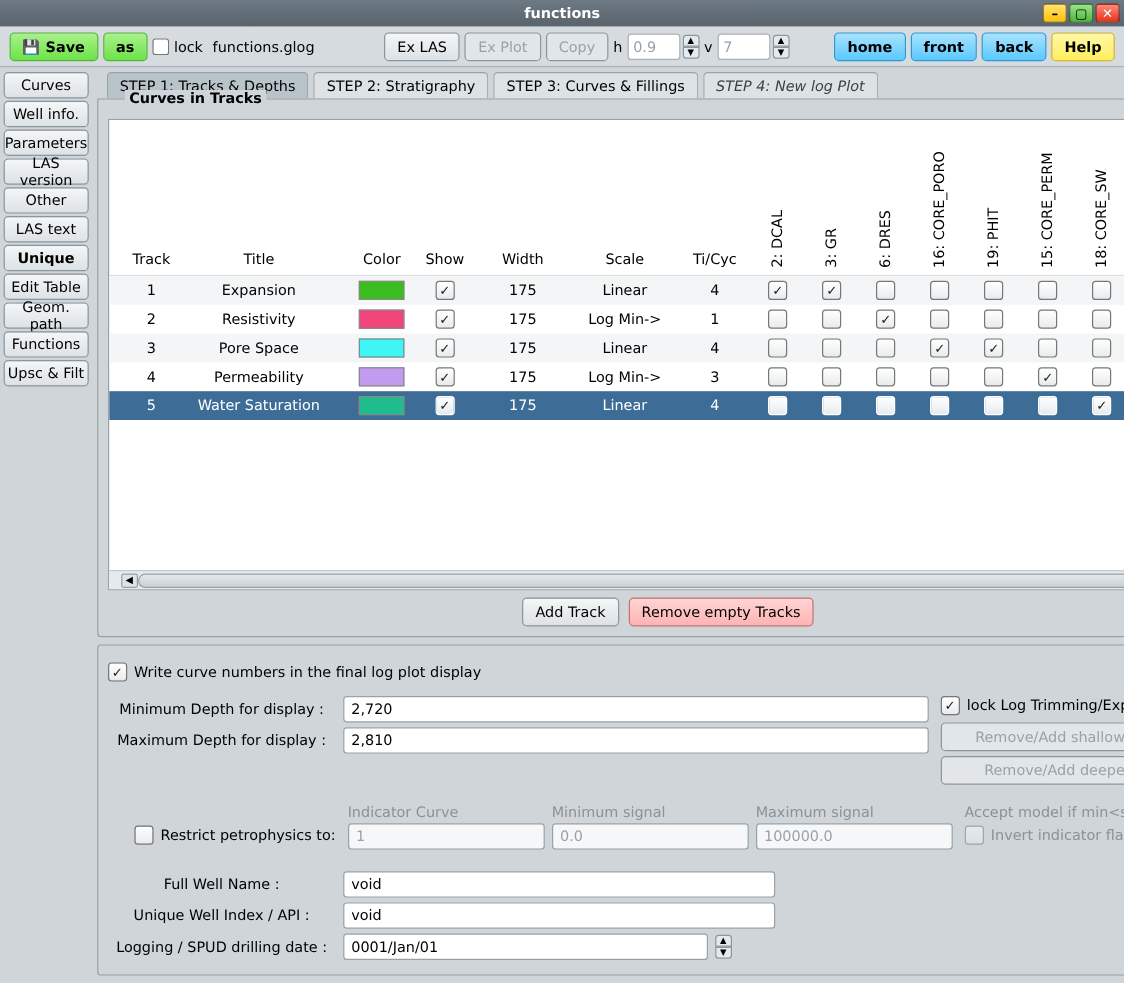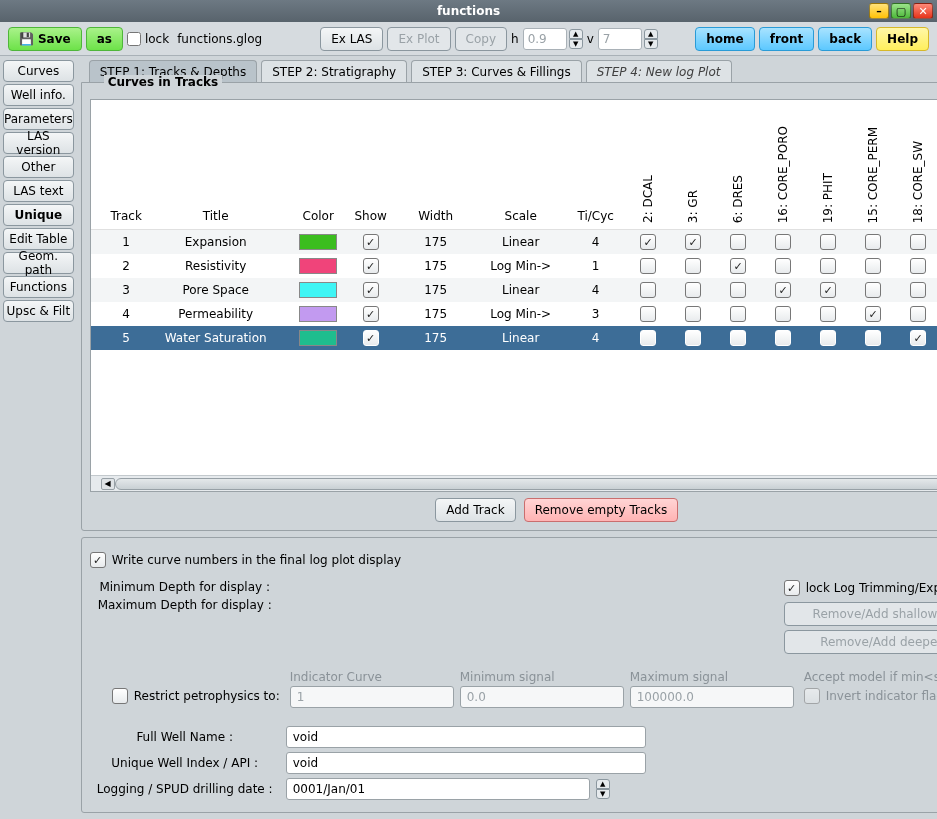--- a/index.html
+++ b/index.html
@@ -374,23 +374,25 @@
 
       <div class="form-row" style="margin-top:8px">
         <div class="cbx">✓</div>
         <span>Write curve numbers in the final log plot display</span>
       </div>
 
       <div style="display:flex;gap:10px;margin-top:8px">
         <div style="flex:1">
           <div class="form-row">
             <span class="lbl" style="width:190px">Minimum Depth for display :</span>
+            <input class="text-input" style="flex: 1 1 0%;" value="2,720">
           </div>
           <div class="form-row">
             <span class="lbl" style="width:190px">Maximum Depth for display :</span>
+            <input class="text-input" style="flex: 1 1 0%;" value="2,810">
           </div>
         </div>
         <div style="width:240px">
           <div class="form-row">
             <div class="cbx">✓</div>
             <span>lock Log Trimming/Expansion:</span>
           </div>
           <button class="btn disabled" style="width:100%;margin:2px 0">Remove/Add shallower depths</button>
           <button class="btn disabled" style="width:100%;margin:2px 0">Remove/Add deeper depths</button>
         </div>

